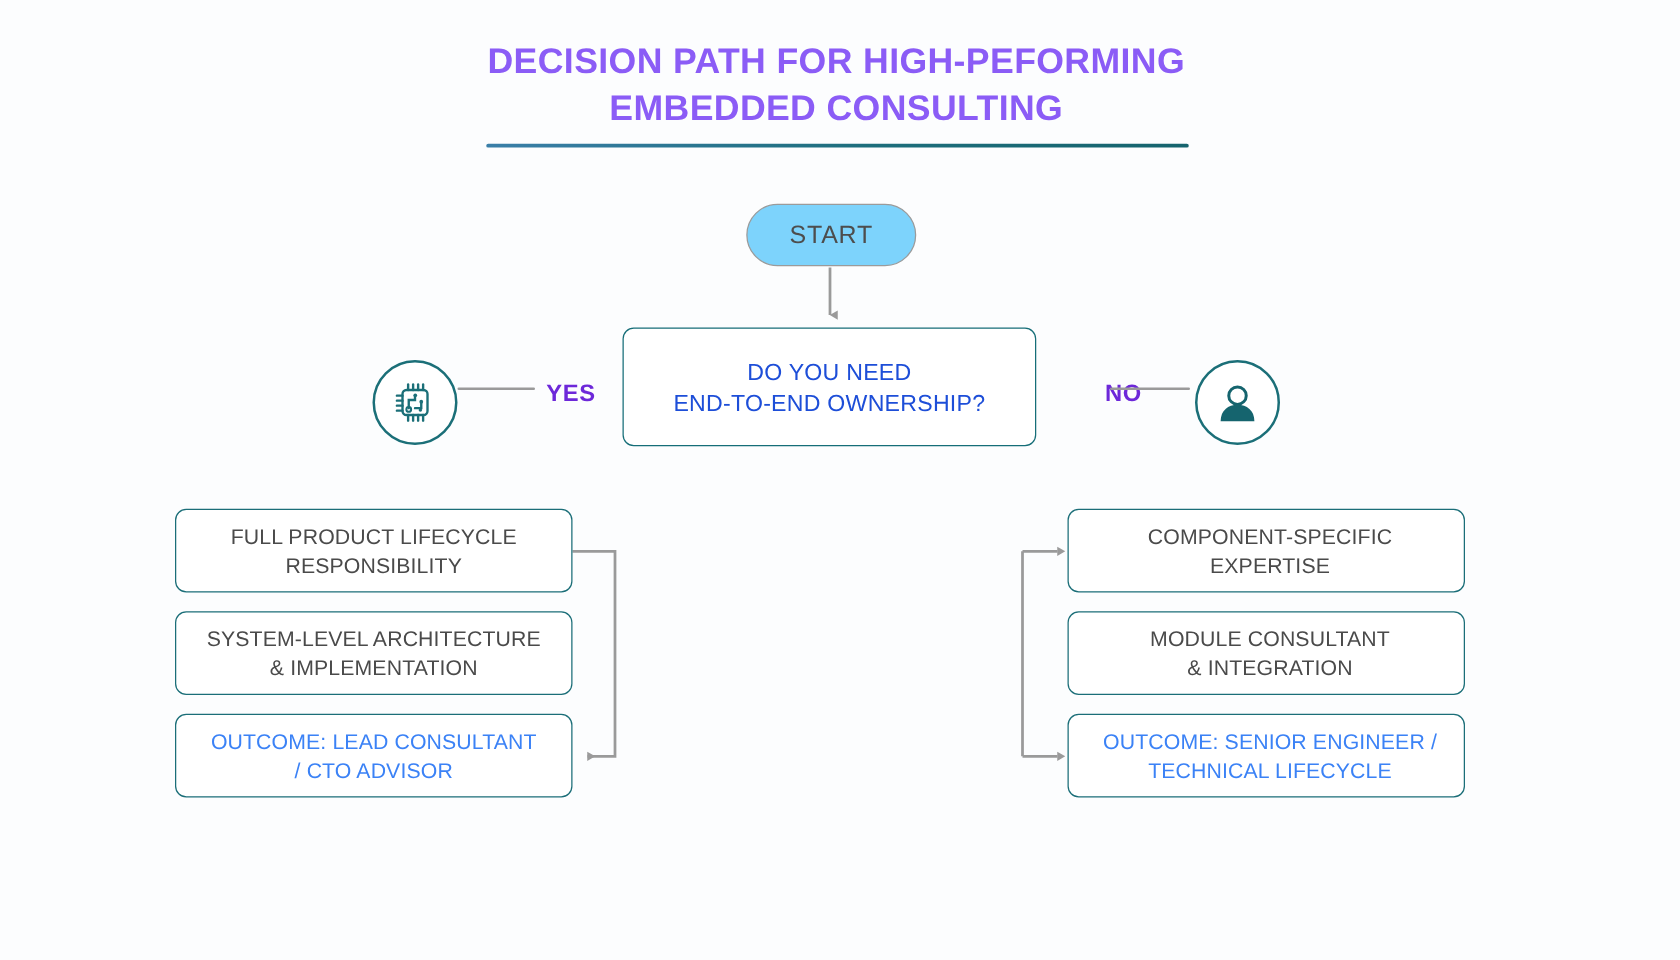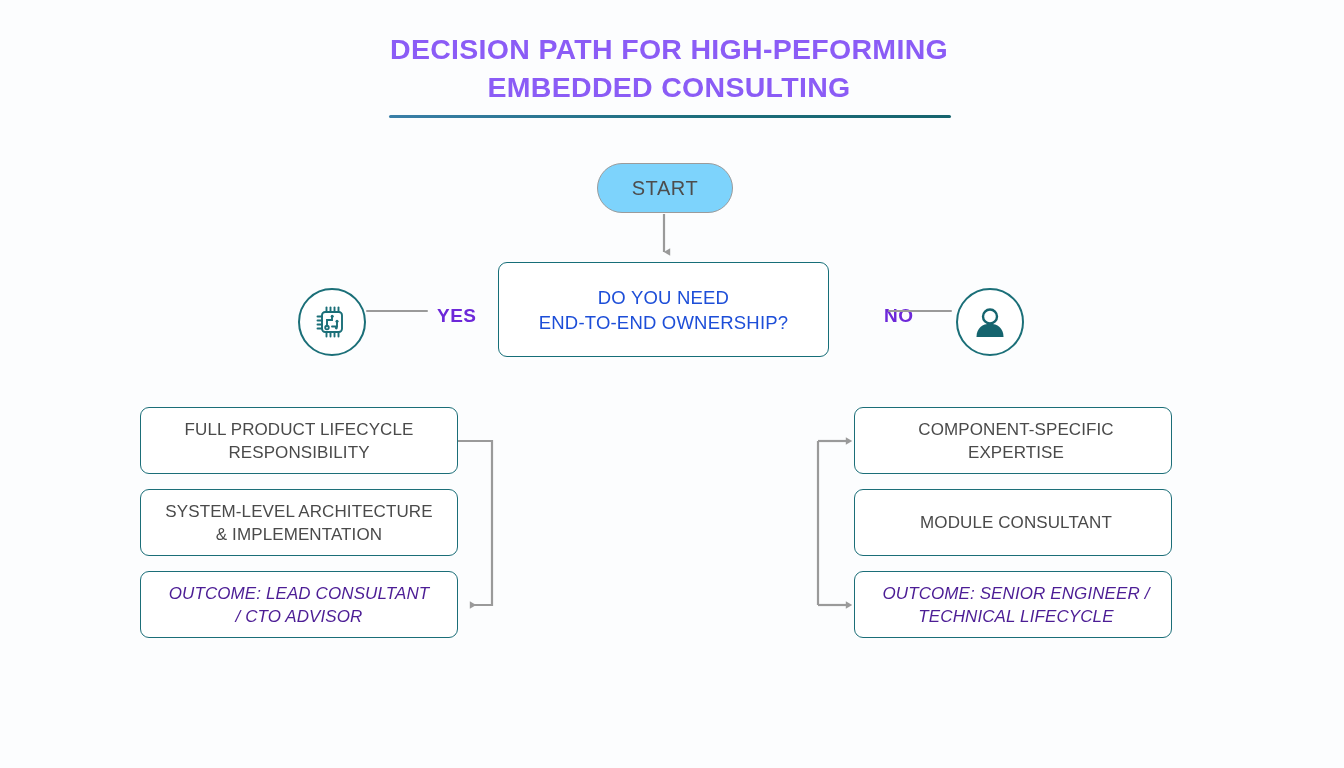--- a/index.html
+++ b/index.html
@@ -138,21 +138,21 @@
     justify-content: center;
     padding: 0 10px;
   }
   .node-box .txt {
     font-size: 17px;
     line-height: 23px;
     text-align: center;
     color: #4a4a4a;
     letter-spacing: 0.1px;
   }
-  .node-box.outcome .txt { color: #4c1d95; font-style: italic; }
+  .node-box.outcome .txt { color: #3b82f6; }
 
   .col-left  { left: 140px; width: 318px; }
   .col-right { left: 854px; width: 318px; padding-left: 16px; }
 
   .row1 { top: 407px; height: 67px; }
   .row2 { top: 489px; height: 67px; }
   .row3 { top: 571px; height: 67px; }
 
   
   #connectors {
@@ -272,20 +272,21 @@
 
   <div class="node-box col-right row1">
     <div class="txt">
       <div>COMPONENT-SPECIFIC</div>
       <div>EXPERTISE</div>
     </div>
   </div>
   <div class="node-box col-right row2">
     <div class="txt">
       <div>MODULE CONSULTANT</div>
+      <div>&amp; INTEGRATION</div>
     </div>
   </div>
   <div class="node-box col-right row3 outcome">
     <div class="txt">
       <div>OUTCOME: SENIOR ENGINEER /</div>
       <div>TECHNICAL LIFECYCLE</div>
     </div>
   </div>
 
 </div>

